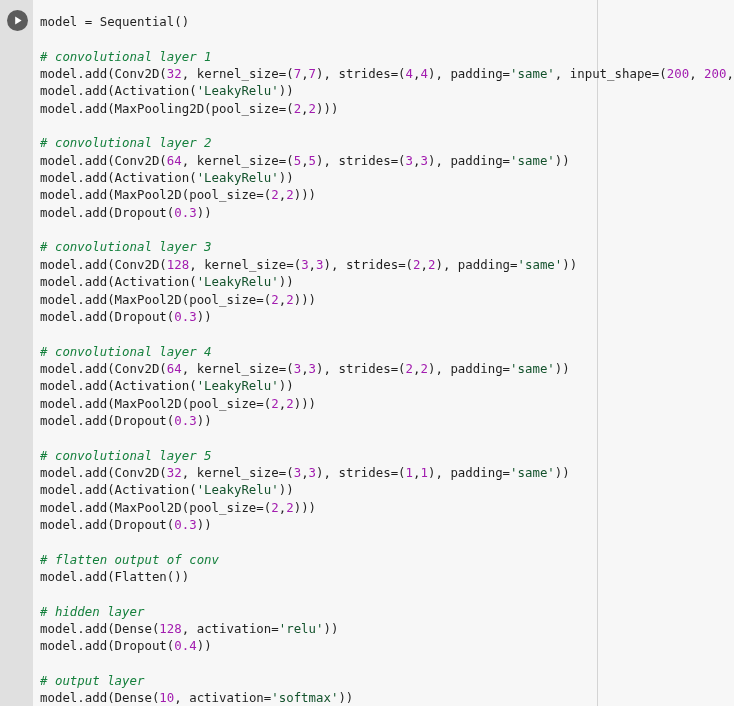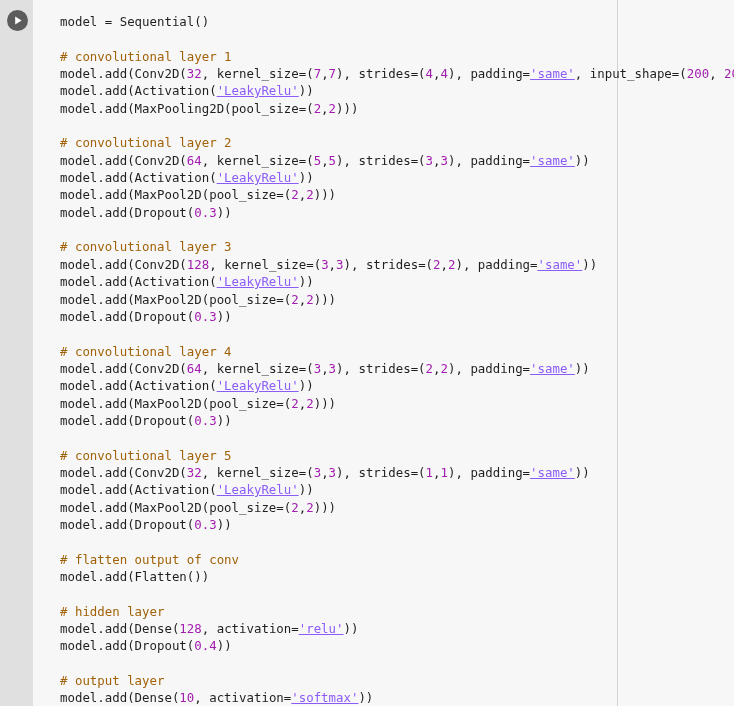--- a/index.html
+++ b/index.html
@@ -16,21 +16,20 @@
 
   
   #notebook-cell {
     position: relative;
     width: 734px;
     height: 706px;
     display: flex;
     flex-direction: row;
     background: #f7f7f7;
     box-sizing: border-box;
-    gap: 20px;
   }
 
   
   #cell-gutter {
     width: 33px;
     min-width: 33px;
     height: 706px;
     background: #e0e0e0;
     position: relative;
     box-sizing: border-box;
@@ -87,22 +86,22 @@
   }
 
   .code-line {
     height: 17.35px;
     white-space: pre;
   }
   .code-line.blank { color: transparent; }
 
   
   .tok-plain   { color: #1f1f1f; }
-  .tok-comment { color: #a16207; }
-  .tok-string  { color: #8b5cf6; text-decoration: underline; }
+  .tok-comment { color: #15803d; font-style: italic; }
+  .tok-string  { color: #14532d; }
   .tok-number  { color: #a21caf; }
 </style>
 </head>
 <body>
 
 <div id="notebook-cell">
 
   <div id="cell-gutter">
     <button id="run-button" title="Run">
       <span>

